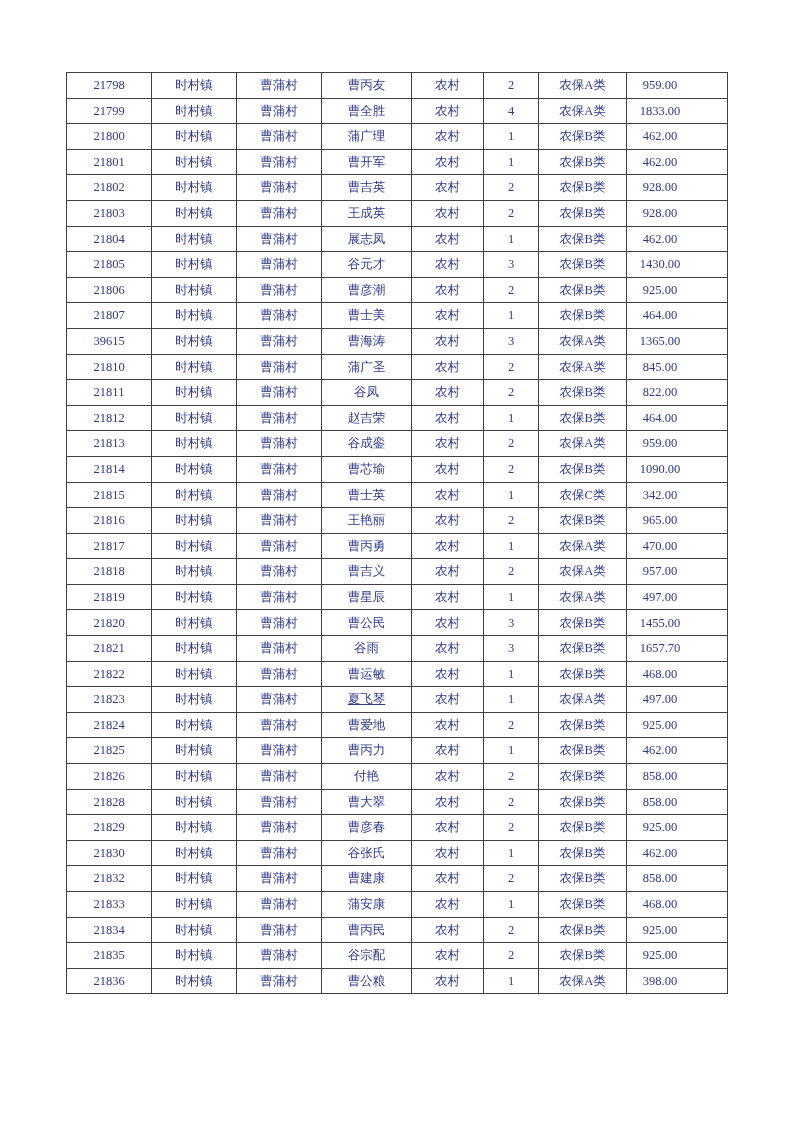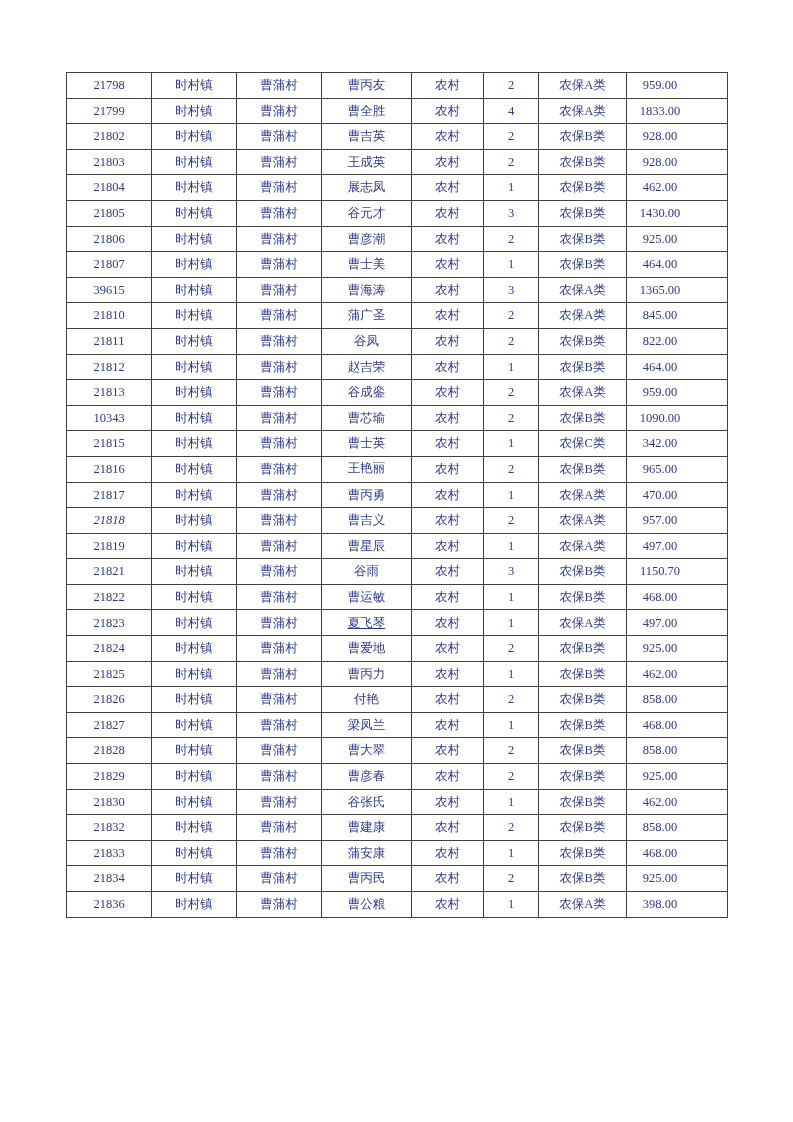--- a/index.html
+++ b/index.html
@@ -76,20 +76,40 @@
           <td class="cell-id" style="border-color: rgb(64, 64, 64);">21799</td>
           <td class="cell-town" style="border-color: rgb(64, 64, 64);">时村镇</td>
           <td class="cell-village" style="border-color: rgb(64, 64, 64);">曹蒲村</td>
           <td class="cell-person" style="border-color: rgb(64, 64, 64);">曹全胜</td>
           <td class="cell-residence" style="border-color: rgb(64, 64, 64);">农村</td>
           <td class="cell-count" style="border-color: rgb(64, 64, 64);">4</td>
           <td class="cell-category" style="border-color: rgb(64, 64, 64);">农保A类</td>
           <td class="cell-amount" style="border-color: rgb(64, 64, 64);">1833.00</td>
         </tr>
         <tr>
+          <td class="cell-id" style="border-color: rgb(64, 64, 64);">21800</td>
+          <td class="cell-town" style="border-color: rgb(64, 64, 64);">时村镇</td>
+          <td class="cell-village" style="border-color: rgb(64, 64, 64);">曹蒲村</td>
+          <td class="cell-person" style="border-color: rgb(64, 64, 64);">蒲广理</td>
+          <td class="cell-residence" style="border-color: rgb(64, 64, 64);">农村</td>
+          <td class="cell-count" style="border-color: rgb(64, 64, 64);">1</td>
+          <td class="cell-category" style="border-color: rgb(64, 64, 64);">农保B类</td>
+          <td class="cell-amount" style="border-color: rgb(64, 64, 64);">462.00</td>
+        </tr>
+        <tr>
+          <td class="cell-id" style="border-color: rgb(64, 64, 64);">21801</td>
+          <td class="cell-town" style="border-color: rgb(64, 64, 64);">时村镇</td>
+          <td class="cell-village" style="border-color: rgb(64, 64, 64);">曹蒲村</td>
+          <td class="cell-person" style="border-color: rgb(64, 64, 64);">曹开军</td>
+          <td class="cell-residence" style="border-color: rgb(64, 64, 64);">农村</td>
+          <td class="cell-count" style="border-color: rgb(64, 64, 64);">1</td>
+          <td class="cell-category" style="border-color: rgb(64, 64, 64);">农保B类</td>
+          <td class="cell-amount" style="border-color: rgb(64, 64, 64);">462.00</td>
+        </tr>
+        <tr>
           <td class="cell-id" style="border-color: rgb(64, 64, 64);">21802</td>
           <td class="cell-town" style="border-color: rgb(64, 64, 64);">时村镇</td>
           <td class="cell-village" style="border-color: rgb(64, 64, 64);">曹蒲村</td>
           <td class="cell-person" style="border-color: rgb(64, 64, 64);">曹吉英</td>
           <td class="cell-residence" style="border-color: rgb(64, 64, 64);">农村</td>
           <td class="cell-count" style="border-color: rgb(64, 64, 64);">2</td>
           <td class="cell-category" style="border-color: rgb(64, 64, 64);">农保B类</td>
           <td class="cell-amount" style="border-color: rgb(64, 64, 64);">928.00</td>
         </tr>
         <tr>
@@ -186,21 +206,21 @@
           <td class="cell-id" style="border-color: rgb(64, 64, 64);">21813</td>
           <td class="cell-town" style="border-color: rgb(64, 64, 64);">时村镇</td>
           <td class="cell-village" style="border-color: rgb(64, 64, 64);">曹蒲村</td>
           <td class="cell-person" style="border-color: rgb(64, 64, 64);">谷成銮</td>
           <td class="cell-residence" style="border-color: rgb(64, 64, 64);">农村</td>
           <td class="cell-count" style="border-color: rgb(64, 64, 64);">2</td>
           <td class="cell-category" style="border-color: rgb(64, 64, 64);">农保A类</td>
           <td class="cell-amount" style="border-color: rgb(64, 64, 64);">959.00</td>
         </tr>
         <tr>
-          <td class="cell-id" style="border-color: rgb(64, 64, 64);">10343</td>
+          <td class="cell-id" style="border-color: rgb(64, 64, 64);">21814</td>
           <td class="cell-town" style="border-color: rgb(64, 64, 64);">时村镇</td>
           <td class="cell-village" style="border-color: rgb(64, 64, 64);">曹蒲村</td>
           <td class="cell-person" style="border-color: rgb(64, 64, 64);">曹芯瑜</td>
           <td class="cell-residence" style="border-color: rgb(64, 64, 64);">农村</td>
           <td class="cell-count" style="border-color: rgb(64, 64, 64);">2</td>
           <td class="cell-category" style="border-color: rgb(64, 64, 64);">农保B类</td>
           <td class="cell-amount" style="border-color: rgb(64, 64, 64);">1090.00</td>
         </tr>
         <tr>
           <td class="cell-id" style="border-color: rgb(64, 64, 64);">21815</td>
@@ -209,65 +229,75 @@
           <td class="cell-person" style="border-color: rgb(64, 64, 64);">曹士英</td>
           <td class="cell-residence" style="border-color: rgb(64, 64, 64);">农村</td>
           <td class="cell-count" style="border-color: rgb(64, 64, 64);">1</td>
           <td class="cell-category" style="border-color: rgb(64, 64, 64);">农保C类</td>
           <td class="cell-amount" style="border-color: rgb(64, 64, 64);">342.00</td>
         </tr>
         <tr>
           <td class="cell-id" style="border-color: rgb(64, 64, 64);">21816</td>
           <td class="cell-town" style="border-color: rgb(64, 64, 64);">时村镇</td>
           <td class="cell-village" style="border-color: rgb(64, 64, 64);">曹蒲村</td>
-          <td class="cell-person" style="border-color: rgb(64, 64, 64); font-family: Liberation Mono, monospace;">王艳丽</td>
+          <td class="cell-person" style="border-color: rgb(64, 64, 64);">王艳丽</td>
           <td class="cell-residence" style="border-color: rgb(64, 64, 64);">农村</td>
           <td class="cell-count" style="border-color: rgb(64, 64, 64);">2</td>
           <td class="cell-category" style="border-color: rgb(64, 64, 64);">农保B类</td>
           <td class="cell-amount" style="border-color: rgb(64, 64, 64);">965.00</td>
         </tr>
         <tr>
           <td class="cell-id" style="border-color: rgb(64, 64, 64);">21817</td>
           <td class="cell-town" style="border-color: rgb(64, 64, 64);">时村镇</td>
           <td class="cell-village" style="border-color: rgb(64, 64, 64);">曹蒲村</td>
           <td class="cell-person" style="border-color: rgb(64, 64, 64);">曹丙勇</td>
           <td class="cell-residence" style="border-color: rgb(64, 64, 64);">农村</td>
           <td class="cell-count" style="border-color: rgb(64, 64, 64);">1</td>
           <td class="cell-category" style="border-color: rgb(64, 64, 64);">农保A类</td>
           <td class="cell-amount" style="border-color: rgb(64, 64, 64);">470.00</td>
         </tr>
         <tr>
-          <td class="cell-id" style="border-color: rgb(64, 64, 64); font-style: italic;">21818</td>
+          <td class="cell-id" style="border-color: rgb(64, 64, 64);">21818</td>
           <td class="cell-town" style="border-color: rgb(64, 64, 64);">时村镇</td>
           <td class="cell-village" style="border-color: rgb(64, 64, 64);">曹蒲村</td>
           <td class="cell-person" style="border-color: rgb(64, 64, 64);">曹吉义</td>
           <td class="cell-residence" style="border-color: rgb(64, 64, 64);">农村</td>
           <td class="cell-count" style="border-color: rgb(64, 64, 64);">2</td>
           <td class="cell-category" style="border-color: rgb(64, 64, 64);">农保A类</td>
           <td class="cell-amount" style="border-color: rgb(64, 64, 64);">957.00</td>
         </tr>
         <tr>
           <td class="cell-id" style="border-color: rgb(64, 64, 64);">21819</td>
           <td class="cell-town" style="border-color: rgb(64, 64, 64);">时村镇</td>
           <td class="cell-village" style="border-color: rgb(64, 64, 64);">曹蒲村</td>
           <td class="cell-person" style="border-color: rgb(64, 64, 64);">曹星辰</td>
           <td class="cell-residence" style="border-color: rgb(64, 64, 64);">农村</td>
           <td class="cell-count" style="border-color: rgb(64, 64, 64);">1</td>
           <td class="cell-category" style="border-color: rgb(64, 64, 64);">农保A类</td>
           <td class="cell-amount" style="border-color: rgb(64, 64, 64);">497.00</td>
         </tr>
         <tr>
+          <td class="cell-id" style="border-color: rgb(64, 64, 64);">21820</td>
+          <td class="cell-town" style="border-color: rgb(64, 64, 64);">时村镇</td>
+          <td class="cell-village" style="border-color: rgb(64, 64, 64);">曹蒲村</td>
+          <td class="cell-person" style="border-color: rgb(64, 64, 64);">曹公民</td>
+          <td class="cell-residence" style="border-color: rgb(64, 64, 64);">农村</td>
+          <td class="cell-count" style="border-color: rgb(64, 64, 64);">3</td>
+          <td class="cell-category" style="border-color: rgb(64, 64, 64);">农保B类</td>
+          <td class="cell-amount" style="border-color: rgb(64, 64, 64);">1455.00</td>
+        </tr>
+        <tr>
           <td class="cell-id" style="border-color: rgb(64, 64, 64);">21821</td>
           <td class="cell-town" style="border-color: rgb(64, 64, 64);">时村镇</td>
           <td class="cell-village" style="border-color: rgb(64, 64, 64);">曹蒲村</td>
           <td class="cell-person" style="border-color: rgb(64, 64, 64);">谷雨</td>
           <td class="cell-residence" style="border-color: rgb(64, 64, 64);">农村</td>
           <td class="cell-count" style="border-color: rgb(64, 64, 64);">3</td>
           <td class="cell-category" style="border-color: rgb(64, 64, 64);">农保B类</td>
-          <td class="cell-amount" style="border-color: rgb(64, 64, 64);">1150.70</td>
+          <td class="cell-amount" style="border-color: rgb(64, 64, 64);">1657.70</td>
         </tr>
         <tr>
           <td class="cell-id" style="border-color: rgb(64, 64, 64);">21822</td>
           <td class="cell-town" style="border-color: rgb(64, 64, 64);">时村镇</td>
           <td class="cell-village" style="border-color: rgb(64, 64, 64);">曹蒲村</td>
           <td class="cell-person" style="border-color: rgb(64, 64, 64);">曹运敏</td>
           <td class="cell-residence" style="border-color: rgb(64, 64, 64);">农村</td>
           <td class="cell-count" style="border-color: rgb(64, 64, 64);">1</td>
           <td class="cell-category" style="border-color: rgb(64, 64, 64);">农保B类</td>
           <td class="cell-amount" style="border-color: rgb(64, 64, 64);">468.00</td>
@@ -306,84 +336,84 @@
           <td class="cell-id" style="border-color: rgb(64, 64, 64);">21826</td>
           <td class="cell-town" style="border-color: rgb(64, 64, 64);">时村镇</td>
           <td class="cell-village" style="border-color: rgb(64, 64, 64);">曹蒲村</td>
           <td class="cell-person" style="border-color: rgb(64, 64, 64);">付艳</td>
           <td class="cell-residence" style="border-color: rgb(64, 64, 64);">农村</td>
           <td class="cell-count" style="border-color: rgb(64, 64, 64);">2</td>
           <td class="cell-category" style="border-color: rgb(64, 64, 64);">农保B类</td>
           <td class="cell-amount" style="border-color: rgb(64, 64, 64);">858.00</td>
         </tr>
         <tr>
-          <td class="cell-id" style="border-color: rgb(64, 64, 64);">21827</td>
-          <td class="cell-town" style="border-color: rgb(64, 64, 64);">时村镇</td>
-          <td class="cell-village" style="border-color: rgb(64, 64, 64);">曹蒲村</td>
-          <td class="cell-person" style="border-color: rgb(64, 64, 64);">梁凤兰</td>
+          <td class="cell-id" style="border-color: rgb(64, 64, 64);">21828</td>
+          <td class="cell-town" style="border-color: rgb(64, 64, 64);">时村镇</td>
+          <td class="cell-village" style="border-color: rgb(64, 64, 64);">曹蒲村</td>
+          <td class="cell-person" style="border-color: rgb(64, 64, 64); text-align: center;">曹大翠</td>
+          <td class="cell-residence" style="border-color: rgb(64, 64, 64);">农村</td>
+          <td class="cell-count" style="border-color: rgb(64, 64, 64);">2</td>
+          <td class="cell-category" style="border-color: rgb(64, 64, 64);">农保B类</td>
+          <td class="cell-amount" style="border-color: rgb(64, 64, 64);">858.00</td>
+        </tr>
+        <tr>
+          <td class="cell-id" style="border-color: rgb(64, 64, 64);">21829</td>
+          <td class="cell-town" style="border-color: rgb(64, 64, 64);">时村镇</td>
+          <td class="cell-village" style="border-color: rgb(64, 64, 64);">曹蒲村</td>
+          <td class="cell-person" style="border-color: rgb(64, 64, 64);">曹彦春</td>
+          <td class="cell-residence" style="border-color: rgb(64, 64, 64);">农村</td>
+          <td class="cell-count" style="border-color: rgb(64, 64, 64);">2</td>
+          <td class="cell-category" style="border-color: rgb(64, 64, 64);">农保B类</td>
+          <td class="cell-amount" style="border-color: rgb(64, 64, 64);">925.00</td>
+        </tr>
+        <tr>
+          <td class="cell-id" style="border-color: rgb(64, 64, 64);">21830</td>
+          <td class="cell-town" style="border-color: rgb(64, 64, 64);">时村镇</td>
+          <td class="cell-village" style="border-color: rgb(64, 64, 64);">曹蒲村</td>
+          <td class="cell-person" style="border-color: rgb(64, 64, 64);">谷张氏</td>
+          <td class="cell-residence" style="border-color: rgb(64, 64, 64);">农村</td>
+          <td class="cell-count" style="border-color: rgb(64, 64, 64);">1</td>
+          <td class="cell-category" style="border-color: rgb(64, 64, 64);">农保B类</td>
+          <td class="cell-amount" style="border-color: rgb(64, 64, 64);">462.00</td>
+        </tr>
+        <tr>
+          <td class="cell-id" style="border-color: rgb(64, 64, 64);">21832</td>
+          <td class="cell-town" style="border-color: rgb(64, 64, 64);">时村镇</td>
+          <td class="cell-village" style="border-color: rgb(64, 64, 64);">曹蒲村</td>
+          <td class="cell-person" style="border-color: rgb(64, 64, 64);">曹建康</td>
+          <td class="cell-residence" style="border-color: rgb(64, 64, 64);">农村</td>
+          <td class="cell-count" style="border-color: rgb(64, 64, 64);">2</td>
+          <td class="cell-category" style="border-color: rgb(64, 64, 64);">农保B类</td>
+          <td class="cell-amount" style="border-color: rgb(64, 64, 64);">858.00</td>
+        </tr>
+        <tr>
+          <td class="cell-id" style="border-color: rgb(64, 64, 64);">21833</td>
+          <td class="cell-town" style="border-color: rgb(64, 64, 64);">时村镇</td>
+          <td class="cell-village" style="border-color: rgb(64, 64, 64);">曹蒲村</td>
+          <td class="cell-person" style="border-color: rgb(64, 64, 64);">蒲安康</td>
           <td class="cell-residence" style="border-color: rgb(64, 64, 64);">农村</td>
           <td class="cell-count" style="border-color: rgb(64, 64, 64);">1</td>
           <td class="cell-category" style="border-color: rgb(64, 64, 64);">农保B类</td>
           <td class="cell-amount" style="border-color: rgb(64, 64, 64);">468.00</td>
         </tr>
         <tr>
-          <td class="cell-id" style="border-color: rgb(64, 64, 64);">21828</td>
-          <td class="cell-town" style="border-color: rgb(64, 64, 64);">时村镇</td>
-          <td class="cell-village" style="border-color: rgb(64, 64, 64);">曹蒲村</td>
-          <td class="cell-person" style="border-color: rgb(64, 64, 64); text-align: center;">曹大翠</td>
-          <td class="cell-residence" style="border-color: rgb(64, 64, 64);">农村</td>
-          <td class="cell-count" style="border-color: rgb(64, 64, 64);">2</td>
-          <td class="cell-category" style="border-color: rgb(64, 64, 64);">农保B类</td>
-          <td class="cell-amount" style="border-color: rgb(64, 64, 64);">858.00</td>
-        </tr>
-        <tr>
-          <td class="cell-id" style="border-color: rgb(64, 64, 64);">21829</td>
-          <td class="cell-town" style="border-color: rgb(64, 64, 64);">时村镇</td>
-          <td class="cell-village" style="border-color: rgb(64, 64, 64);">曹蒲村</td>
-          <td class="cell-person" style="border-color: rgb(64, 64, 64);">曹彦春</td>
+          <td class="cell-id" style="border-color: rgb(64, 64, 64);">21834</td>
+          <td class="cell-town" style="border-color: rgb(64, 64, 64);">时村镇</td>
+          <td class="cell-village" style="border-color: rgb(64, 64, 64);">曹蒲村</td>
+          <td class="cell-person" style="border-color: rgb(64, 64, 64);">曹丙民</td>
           <td class="cell-residence" style="border-color: rgb(64, 64, 64);">农村</td>
           <td class="cell-count" style="border-color: rgb(64, 64, 64);">2</td>
           <td class="cell-category" style="border-color: rgb(64, 64, 64);">农保B类</td>
           <td class="cell-amount" style="border-color: rgb(64, 64, 64);">925.00</td>
         </tr>
         <tr>
-          <td class="cell-id" style="border-color: rgb(64, 64, 64);">21830</td>
-          <td class="cell-town" style="border-color: rgb(64, 64, 64);">时村镇</td>
-          <td class="cell-village" style="border-color: rgb(64, 64, 64);">曹蒲村</td>
-          <td class="cell-person" style="border-color: rgb(64, 64, 64);">谷张氏</td>
-          <td class="cell-residence" style="border-color: rgb(64, 64, 64);">农村</td>
-          <td class="cell-count" style="border-color: rgb(64, 64, 64);">1</td>
-          <td class="cell-category" style="border-color: rgb(64, 64, 64);">农保B类</td>
-          <td class="cell-amount" style="border-color: rgb(64, 64, 64);">462.00</td>
-        </tr>
-        <tr>
-          <td class="cell-id" style="border-color: rgb(64, 64, 64);">21832</td>
-          <td class="cell-town" style="border-color: rgb(64, 64, 64);">时村镇</td>
-          <td class="cell-village" style="border-color: rgb(64, 64, 64);">曹蒲村</td>
-          <td class="cell-person" style="border-color: rgb(64, 64, 64);">曹建康</td>
-          <td class="cell-residence" style="border-color: rgb(64, 64, 64);">农村</td>
-          <td class="cell-count" style="border-color: rgb(64, 64, 64);">2</td>
-          <td class="cell-category" style="border-color: rgb(64, 64, 64);">农保B类</td>
-          <td class="cell-amount" style="border-color: rgb(64, 64, 64);">858.00</td>
-        </tr>
-        <tr>
-          <td class="cell-id" style="border-color: rgb(64, 64, 64);">21833</td>
-          <td class="cell-town" style="border-color: rgb(64, 64, 64);">时村镇</td>
-          <td class="cell-village" style="border-color: rgb(64, 64, 64);">曹蒲村</td>
-          <td class="cell-person" style="border-color: rgb(64, 64, 64);">蒲安康</td>
-          <td class="cell-residence" style="border-color: rgb(64, 64, 64);">农村</td>
-          <td class="cell-count" style="border-color: rgb(64, 64, 64);">1</td>
-          <td class="cell-category" style="border-color: rgb(64, 64, 64);">农保B类</td>
-          <td class="cell-amount" style="border-color: rgb(64, 64, 64);">468.00</td>
-        </tr>
-        <tr>
-          <td class="cell-id" style="border-color: rgb(64, 64, 64);">21834</td>
-          <td class="cell-town" style="border-color: rgb(64, 64, 64);">时村镇</td>
-          <td class="cell-village" style="border-color: rgb(64, 64, 64);">曹蒲村</td>
-          <td class="cell-person" style="border-color: rgb(64, 64, 64);">曹丙民</td>
+          <td class="cell-id" style="border-color: rgb(64, 64, 64);">21835</td>
+          <td class="cell-town" style="border-color: rgb(64, 64, 64);">时村镇</td>
+          <td class="cell-village" style="border-color: rgb(64, 64, 64);">曹蒲村</td>
+          <td class="cell-person" style="border-color: rgb(64, 64, 64);">谷宗配</td>
           <td class="cell-residence" style="border-color: rgb(64, 64, 64);">农村</td>
           <td class="cell-count" style="border-color: rgb(64, 64, 64);">2</td>
           <td class="cell-category" style="border-color: rgb(64, 64, 64);">农保B类</td>
           <td class="cell-amount" style="border-color: rgb(64, 64, 64);">925.00</td>
         </tr>
         <tr>
           <td class="cell-id" style="border-color: rgb(64, 64, 64);">21836</td>
           <td class="cell-town" style="border-color: rgb(64, 64, 64);">时村镇</td>
           <td class="cell-village" style="border-color: rgb(64, 64, 64);">曹蒲村</td>
           <td class="cell-person" style="border-color: rgb(64, 64, 64);">曹公粮</td>

